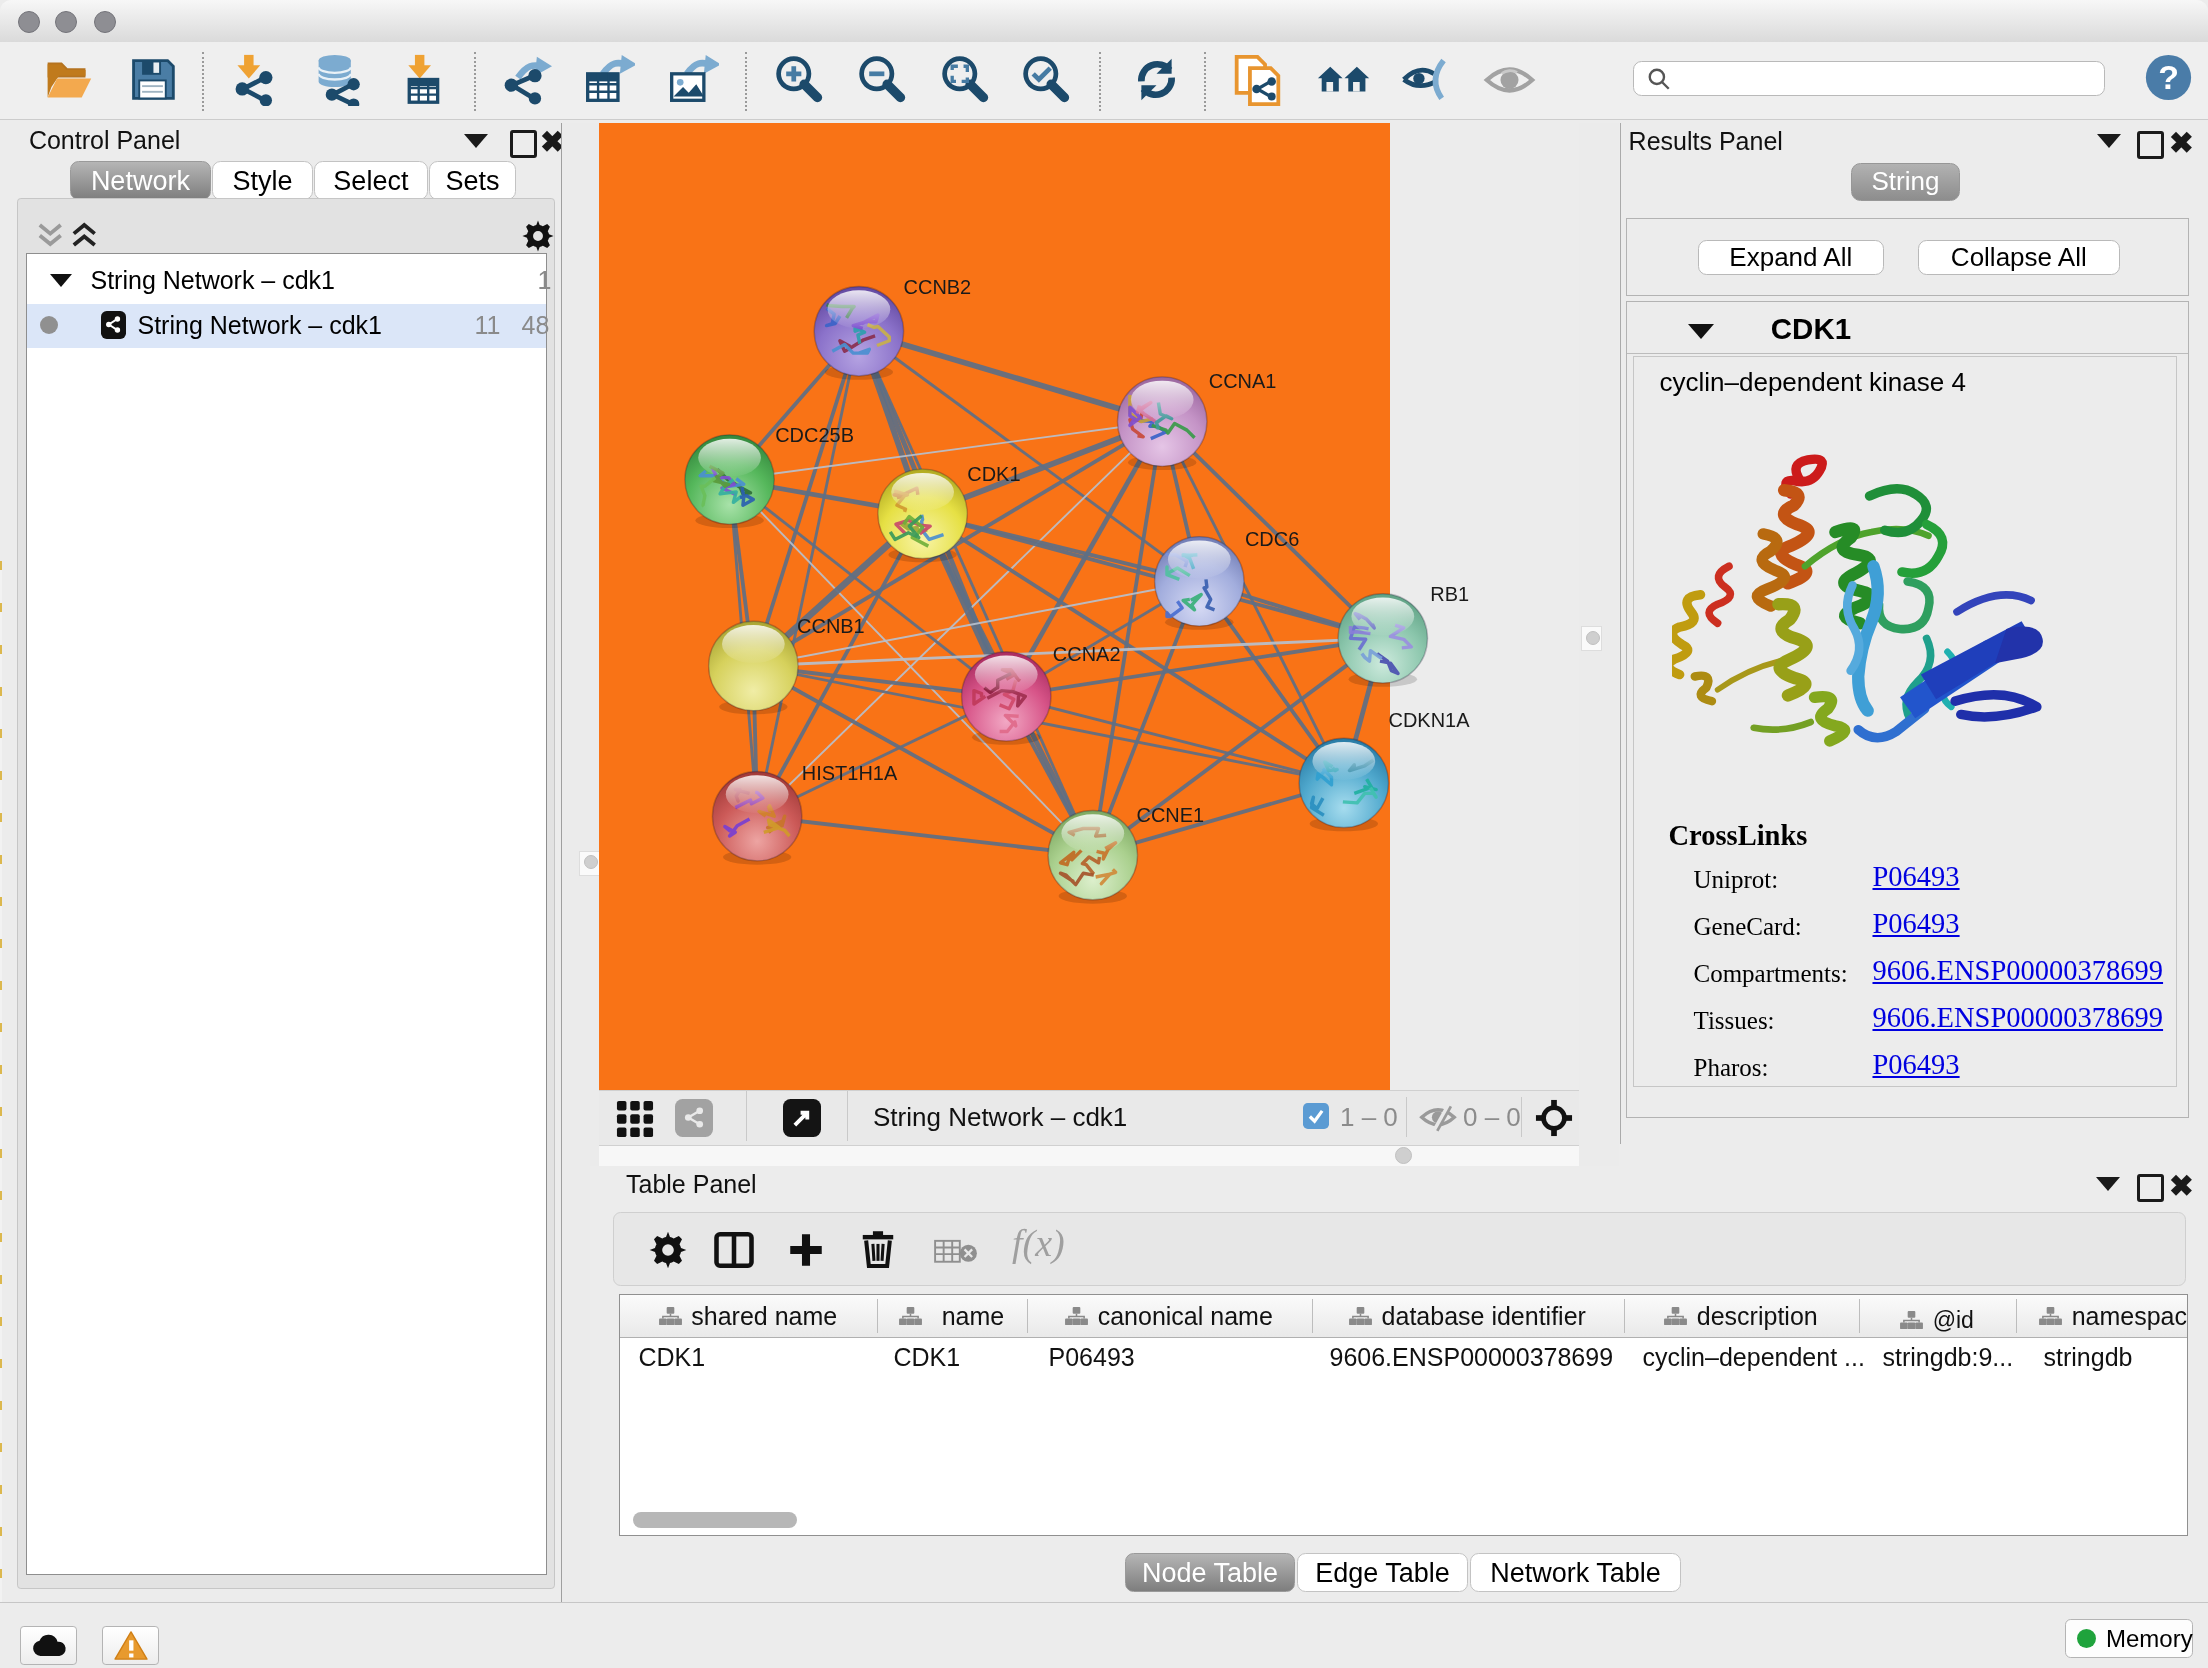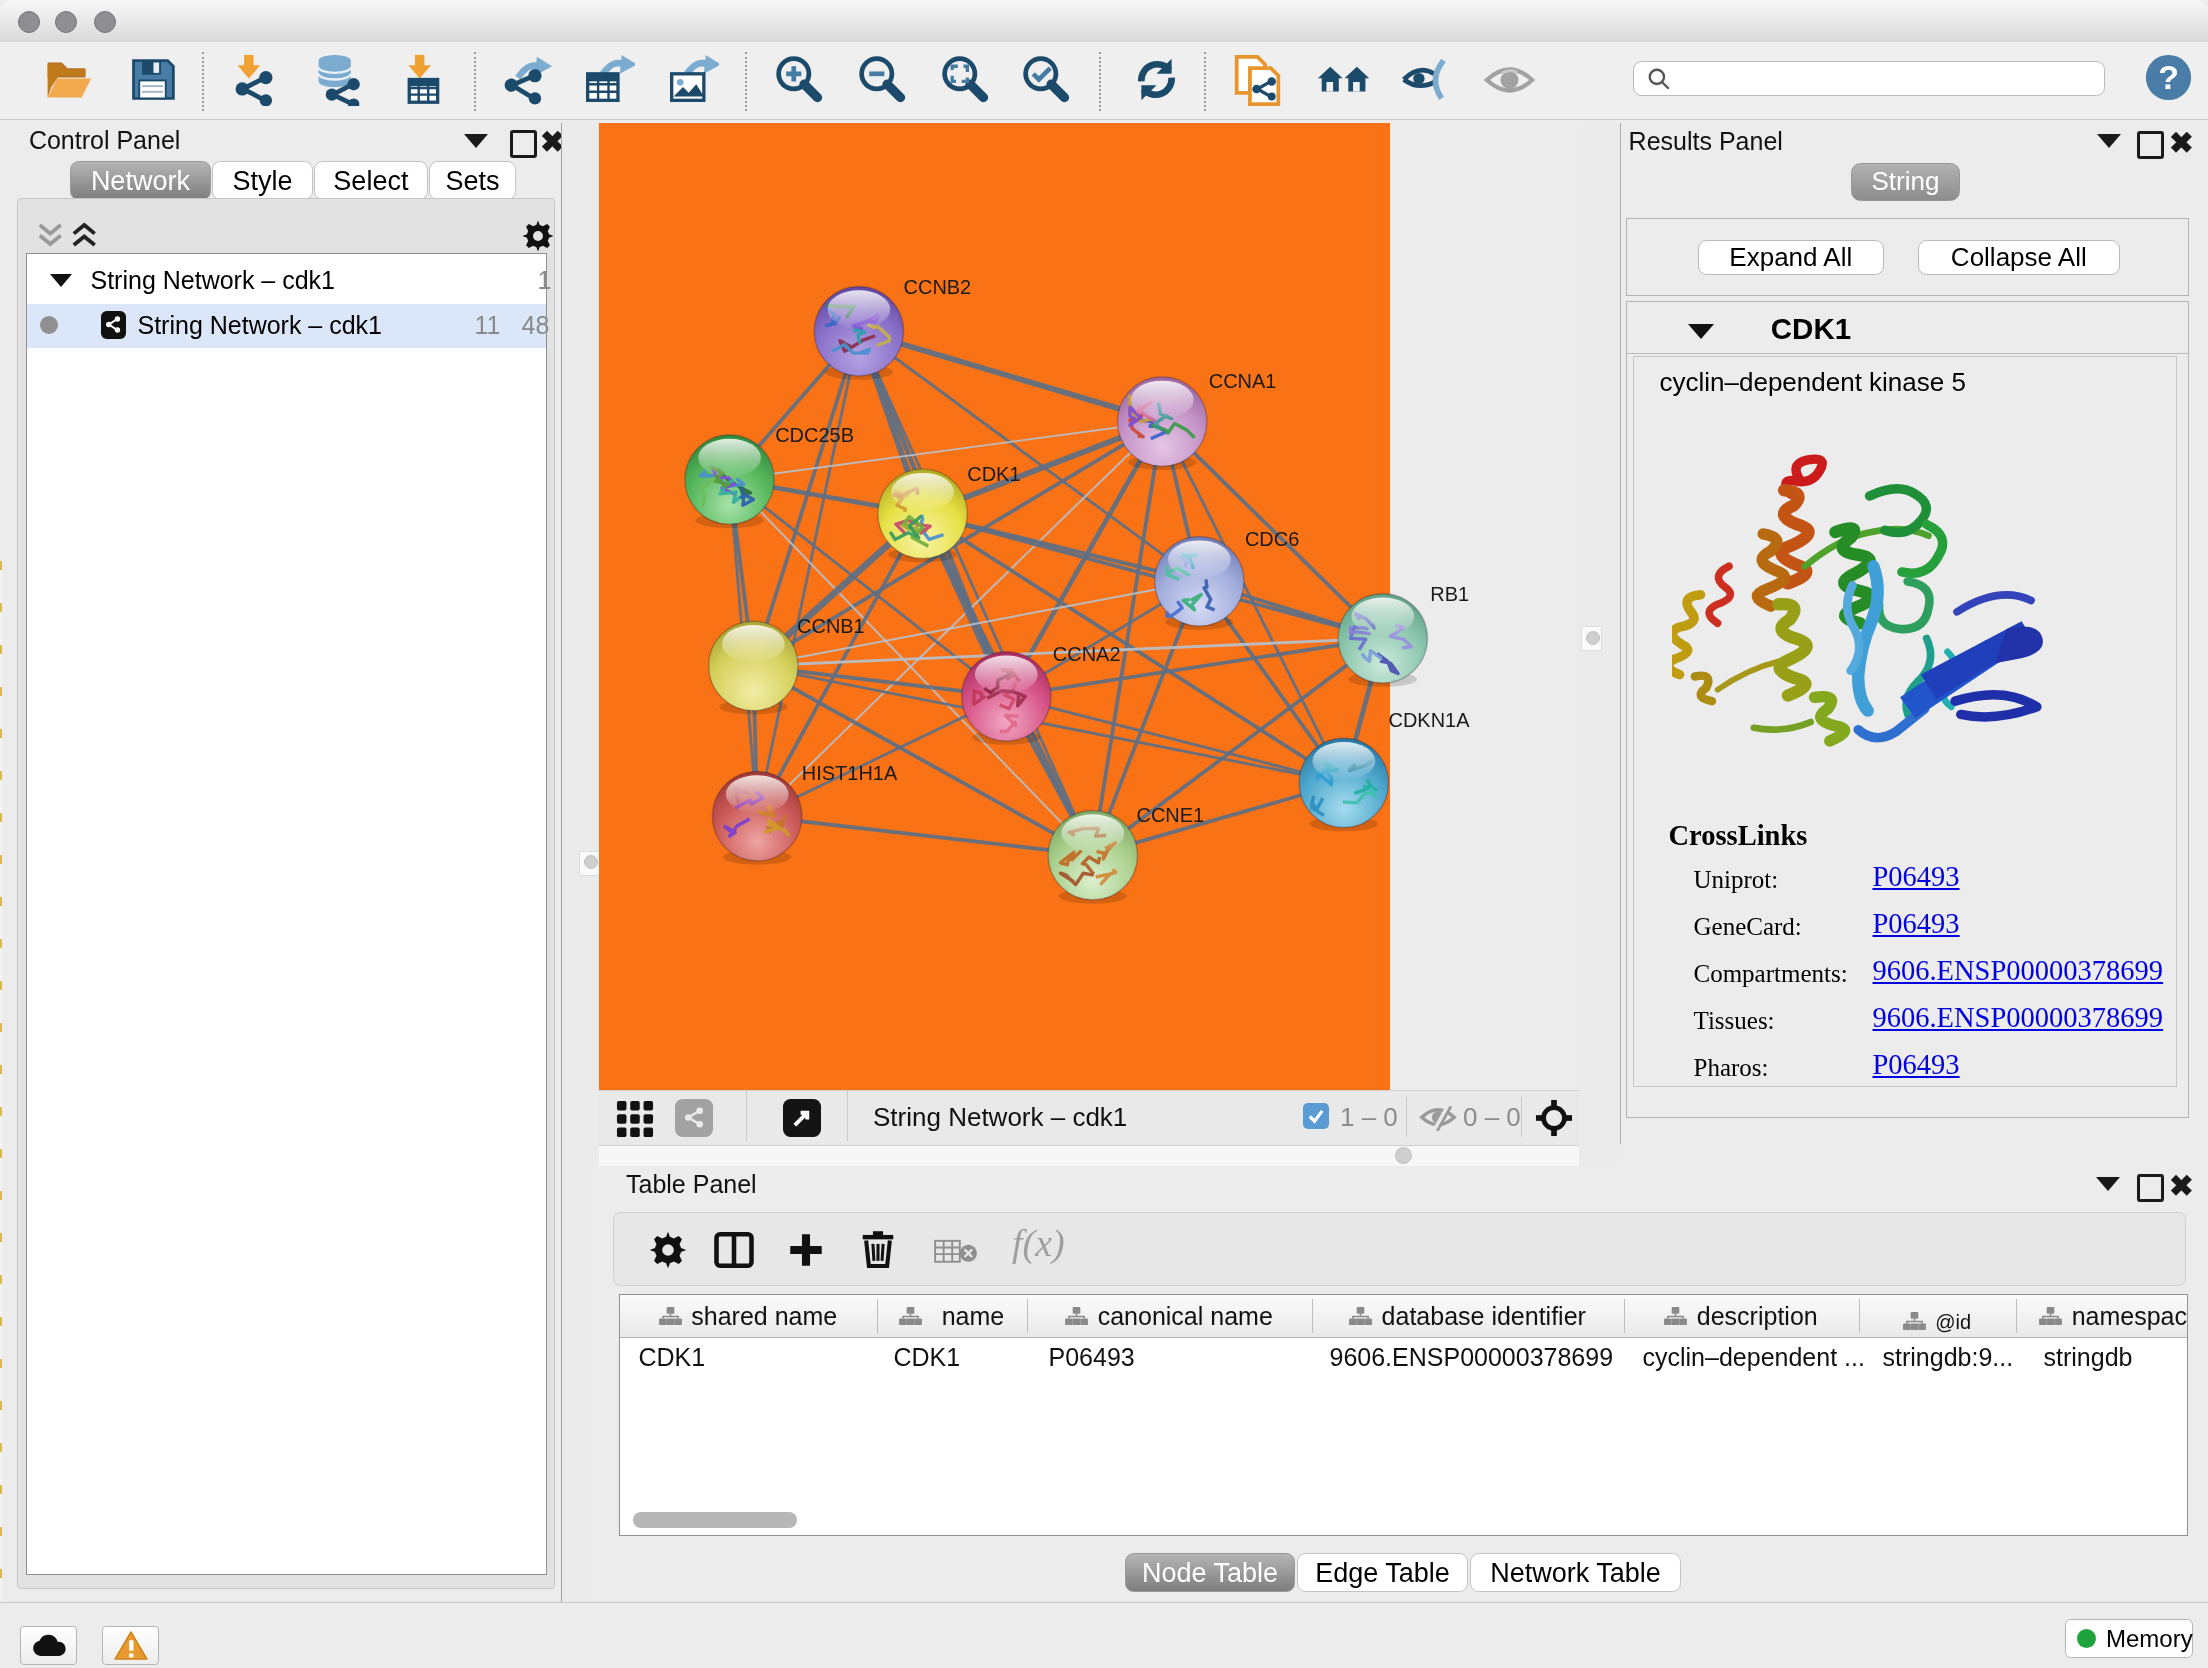--- a/index.html
+++ b/index.html
@@ -560,21 +560,21 @@
   <div class="abs" style="left:230px;top:40px;width:107px;height:36px;background:linear-gradient(#b2b2b2,#8d8d8d);border:1px solid #979797;border-radius:9.5px;color:#fff;font-size:26px;text-align:center;line-height:35px">String</div>
   <div class="abs" style="left:4.8px;top:95px;width:561px;height:76px;border:1.9px solid #b3b3b3">
     <div class="btn" style="left:71px;top:21px;width:186px;height:35px;line-height:32px">Expand All</div>
     <div class="btn" style="left:291px;top:21px;width:202px;height:35px;line-height:32px">Collapse All</div>
   </div>
   <div class="abs" style="left:4.8px;top:178px;width:561px;height:815px;border:1.9px solid #b3b3b3">
     <div class="abs" style="left:61px;top:22px;width:0;height:0;border-left:13.3px solid transparent;border-right:13.3px solid transparent;border-top:15px solid #111"></div>
     <div class="abs" style="left:144px;top:9.5px;font-size:29.5px;font-weight:bold">CDK1</div>
     <div class="abs" style="left:0;top:51px;width:100%;border-top:1.9px solid #bcbcbc"></div>
     <div class="abs" style="left:6.7px;top:54px;width:542px;height:729px;border:1.9px solid #c6c6c6">
-      <div class="abs" style="left:25px;top:9.5px;font-size:26px">cyclin–dependent kinase 5</div>
+      <div class="abs" style="left:25px;top:9.5px;font-size:26px">cyclin–dependent kinase 4</div>
       <svg class="abs" style="left:38px;top:95px" width="380" height="314" viewBox="0 0 400 330">
 <g fill="none" stroke-linecap="round" stroke-linejoin="round">
 <path d="M135 30 q-12 -18 8 -22 q22 -4 12 12 q-8 14 -26 10 q-16 -2 -4 14" stroke="#cc1b1b" stroke-width="10"></path>
 <path d="M118 40 q24 2 10 16 q-22 10 4 20 q26 8 -6 22 q-24 8 4 20 q26 8 -8 20" stroke="#c35414" stroke-width="13"></path>
 <path d="M96 86 q24 4 8 18 q-20 10 4 20 q24 8 -8 20 q-22 8 4 18" stroke="#b86a10" stroke-width="12"></path>
 <path d="M60 120 q-20 10 -4 22 q14 10 -8 18 q-18 8 0 20" stroke="#cc2f20" stroke-width="8"></path>
 <path d="M30 150 q-22 2 -10 18 q10 12 -12 16 q-16 6 2 18 q16 8 -8 16 q-14 8 6 16" stroke="#c09c10" stroke-width="10"></path>
 <path d="M24 236 q20 -4 12 12 q-14 10 6 14" stroke="#ad8c12" stroke-width="9"></path>
 <path d="M48 250 q40 -28 86 -34" stroke="#a8981a" stroke-width="6"></path>
 <path d="M112 160 q26 -2 12 16 q-20 12 6 20 q26 8 -6 22 q-24 10 6 20 q24 6 -8 18" stroke="#98a018" stroke-width="13"></path>
@@ -712,21 +712,21 @@
               <rect x="8" y="1" width="8" height="7" rx="1"></rect>
               <rect x="0" y="13" width="8" height="7" rx="1"></rect>
               <rect x="8" y="13" width="8" height="7" rx="1"></rect>
               <rect x="16" y="13" width="8" height="7" rx="1"></rect>
             </g>
             <path d="M12 8 v3 M4 13 v-2 h16 v2" stroke="#8a8a8a" stroke-width="1.6" fill="none"></path>
           </svg>
           <span>description</span>
         </div>
         <div class="abs" style="left:1239px;top:3.8px;width:0;height:34px;border-left:1px solid #bdbdbd"></div>
-        <div class="abs" style="left:1239px;top:16px;width:157px;height:42px;display:flex;justify-content:center;gap:9.5px;font-size:20px;color:#111">
+        <div class="abs" style="left:1239px;top:4px;width:157px;height:42px;display:flex;align-items:center;justify-content:center;gap:9.5px;font-size:23px;color:#111">
           <svg width="23" height="21" viewBox="0 0 24 22" style="flex:none">
             <g fill="#8a8a8a">
               <rect x="8" y="1" width="8" height="7" rx="1"></rect>
               <rect x="0" y="13" width="8" height="7" rx="1"></rect>
               <rect x="8" y="13" width="8" height="7" rx="1"></rect>
               <rect x="16" y="13" width="8" height="7" rx="1"></rect>
             </g>
             <path d="M12 8 v3 M4 13 v-2 h16 v2" stroke="#8a8a8a" stroke-width="1.6" fill="none"></path>
           </svg>
           <span>@id</span>

